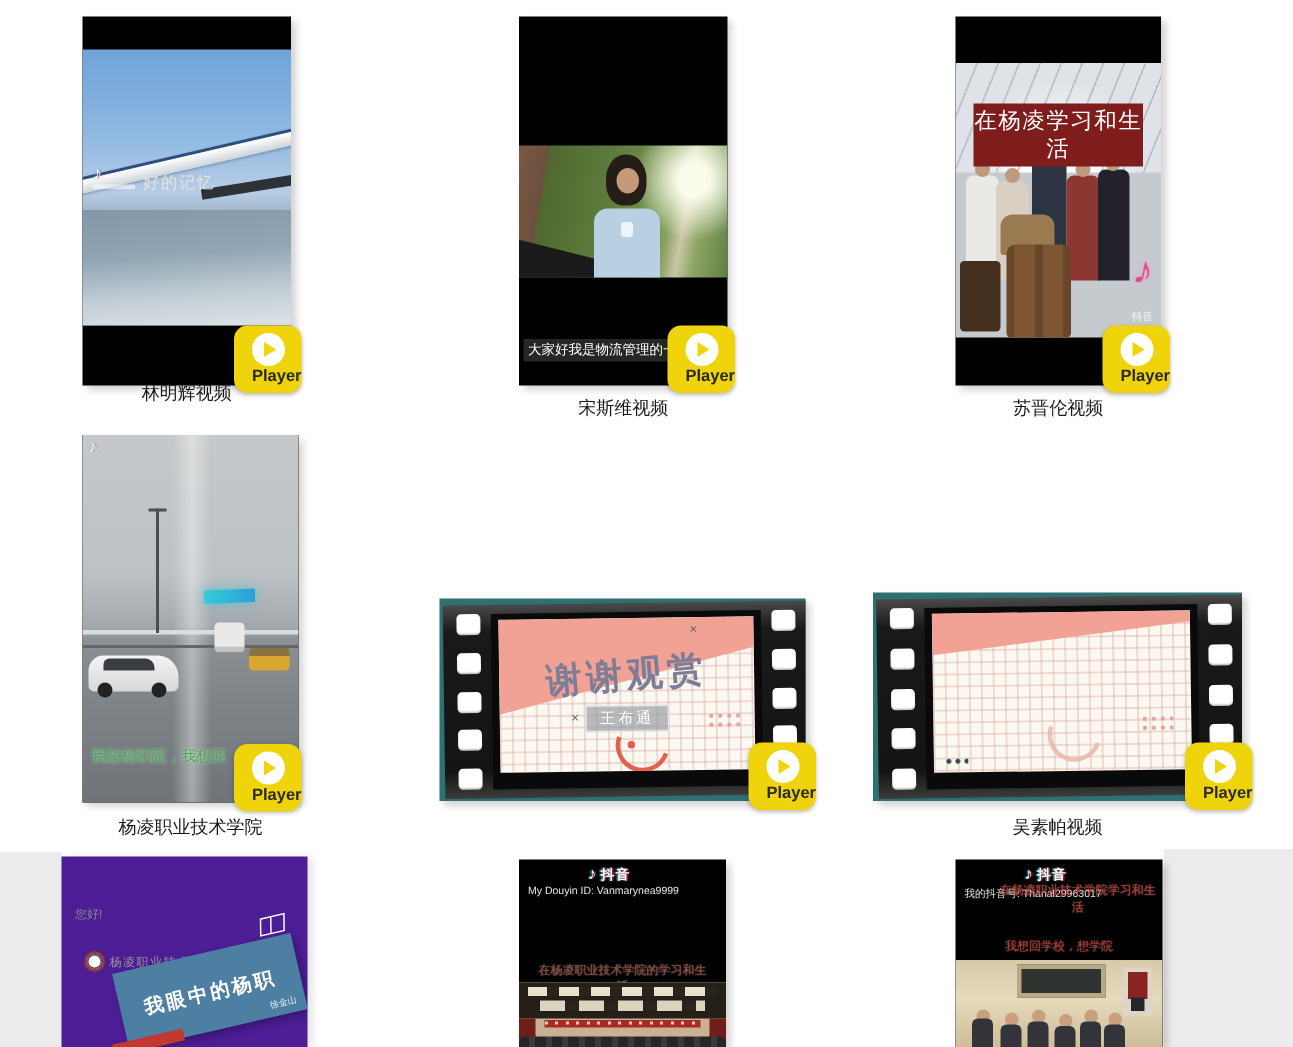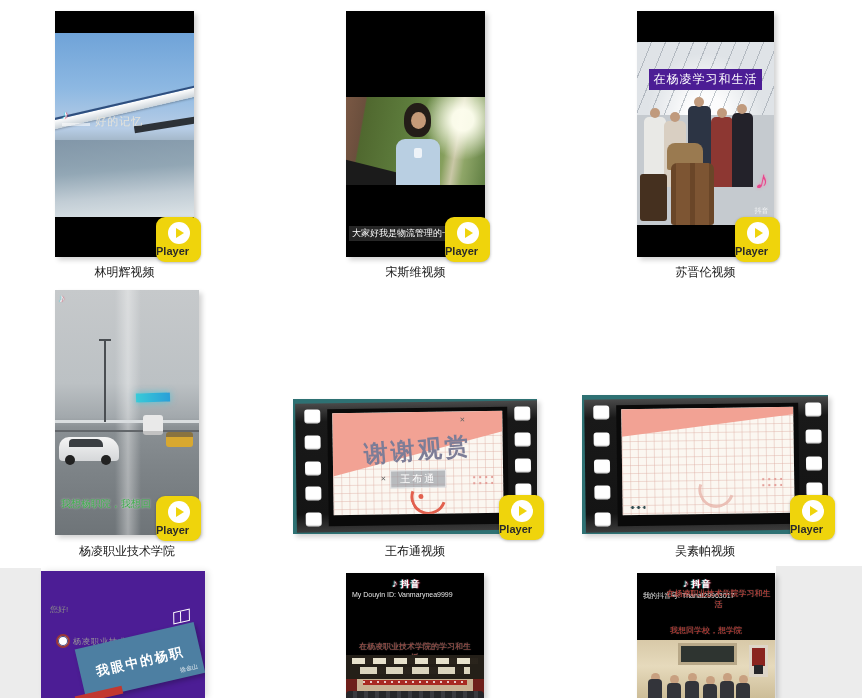--- a/index.html
+++ b/index.html
@@ -9,21 +9,21 @@
   .thumb{position:absolute;overflow:hidden;box-shadow:3px 3px 5px rgba(0,0,0,.18);background:#000;}
   .caption{position:absolute;font-size:12px;color:#1a1a1a;text-align:center;height:15px;line-height:15px;}
 
   
   .player-btn{position:absolute;width:45px;height:45px;border-radius:9px;background:#efd40c;
     box-shadow:0 1px 3px rgba(0,0,0,.25);cursor:pointer;z-index:30;}
   .play-circle{width:22px;height:22px;border-radius:50%;background:#fff;margin:5px auto 0;
     display:flex;align-items:center;justify-content:center;}
   .play-tri{width:0;height:0;border-left:8px solid #efd40c;border-top:5px solid transparent;
     border-bottom:5px solid transparent;margin-left:2px;}
-  .player-label{font-size:11px;font-weight:bold;color:#2a2a2a;text-align:left;margin-top:1px;}
+  .player-label{font-size:11px;font-weight:bold;color:#2a2a2a;text-align:right;margin-top:1px;}
 
   
   .t1-photo{position:absolute;left:0;right:0;top:22px;bottom:40px;overflow:hidden;
     background:linear-gradient(180deg,#6fa3d8 0%,#8db8e2 30%,#b7cde6 52%,#9fb2c2 60%,#8396a6 72%,#a9b9c4 86%,#cfd9de 100%);}
   .t1-mtn{position:absolute;left:0;right:0;bottom:0;height:42%;
     background:linear-gradient(175deg,#7e93a5 0%,#93a8b6 40%,#c3ced6 70%,#dee5e8 100%);opacity:.9;}
   .t1-wing{position:absolute;left:-12%;top:38%;width:118%;height:9px;
     background:linear-gradient(180deg,#ffffff,#ccd4da);border-top:2px solid #2e4e7e;
     transform:rotate(-13deg);box-shadow:0 1px 2px rgba(0,0,0,.25);}
   .t1-flap{position:absolute;right:-5%;top:48%;width:48%;height:7px;background:#2d3238;transform:rotate(-9deg);}
@@ -43,21 +43,21 @@
   .t2-rail{position:absolute;left:-6%;bottom:-12%;width:62%;height:30%;background:#1b1b1b;transform:rotate(14deg);}
   .t2-sub{position:absolute;left:3px;bottom:16px;background:rgba(45,45,45,.85);color:#fff;
     font-size:9px;padding:1px 3px;white-space:nowrap;max-width:125px;overflow:hidden;}
 
   
   .t3-photo{position:absolute;left:0;right:0;top:31px;bottom:32px;overflow:hidden;background:#c5cacf;}
   .t3-ceil{position:absolute;left:0;right:0;top:0;height:40%;background:#dfe3e7;}
   .t3-ceil:after{content:"";position:absolute;inset:0;
     background:repeating-linear-gradient(112deg,rgba(140,150,160,.55) 0 1px,transparent 1px 13px),
     radial-gradient(ellipse at 50% 100%,rgba(255,255,255,.9) 0 20%,transparent 60%);}
-  .t3-banner{position:absolute;top:15%;left:9%;right:9%;background:#4c1d95;color:#fff;font-size:12px;
+  .t3-banner{position:absolute;top:15%;left:9%;right:9%;background:#7f1d1d;color:#fff;font-size:15px;
     text-align:center;padding:2px 0;letter-spacing:1px;z-index:3;}
   .pr{position:absolute;bottom:21%;border-radius:5px 5px 0 0;z-index:2;}
   .pr:before{content:"";position:absolute;top:-9px;left:50%;margin-left:-5px;width:10px;height:10px;
     background:#c09a7d;border-radius:50%;}
   .t3-p1{left:5%;width:16%;height:38%;background:#e9e9e6;}
   .t3-p2{left:20%;width:16%;height:36%;background:#d9cfc2;}
   .t3-p3{left:37%;width:17%;height:44%;background:#2c3444;}
   .t3-p4{left:54%;width:16%;height:38%;background:#8d3732;}
   .t3-p5{left:69%;width:16%;height:40%;background:#23222a;}
   .t3-lug1{position:absolute;left:2%;bottom:2%;width:20%;height:26%;background:#45301f;border-radius:3px;z-index:4;}
@@ -195,21 +195,21 @@
       <div class="t1-handle"></div>
       <div class="t1-text">好的记忆</div>
     </div>
   </div>
   <div class="player-btn" style="left:156px;top:217px;">
     <div class="play-circle">
         <div class="play-tri"></div>
       </div>
     <div class="player-label">Player</div>
   </div>
-  <div class="caption" style="left:55px;top:265px;width:139px;text-align:center;">林明辉视频</div>
+  <div class="caption" style="left:55px;top:255px;width:139px;text-align:center;">林明辉视频</div>
 
   <div class="thumb" style="left:346px;top:11px;width:139px;height:246px;">
     <div class="t2-photo">
       <div class="t2-glow"></div>
       <div class="t2-rail"></div>
       <div class="t2-hair"></div>
       <div class="t2-face"></div>
       <div class="t2-body"></div>
       <div class="t2-bow"></div>
     </div>
@@ -298,21 +298,20 @@
         </div>
       </div>
     </div>
   </div>
   <div class="player-btn" style="left:499px;top:495px;">
     <div class="play-circle">
         <div class="play-tri"></div>
       </div>
     <div class="player-label">Player</div>
   </div>
-  <div class="caption" style="left:293px;top:544px;width:244px;">王布通视频</div>
 
   <div class="thumb strip" style="left:582px;top:395px;width:246px;height:139px;">
     <div class="strip-film">
       <div class="perf perf-l">
         <div class="hole"></div>
           <div class="hole"></div>
           <div class="hole"></div>
           <div class="hole"></div>
           <div class="hole"></div>
       </div>

